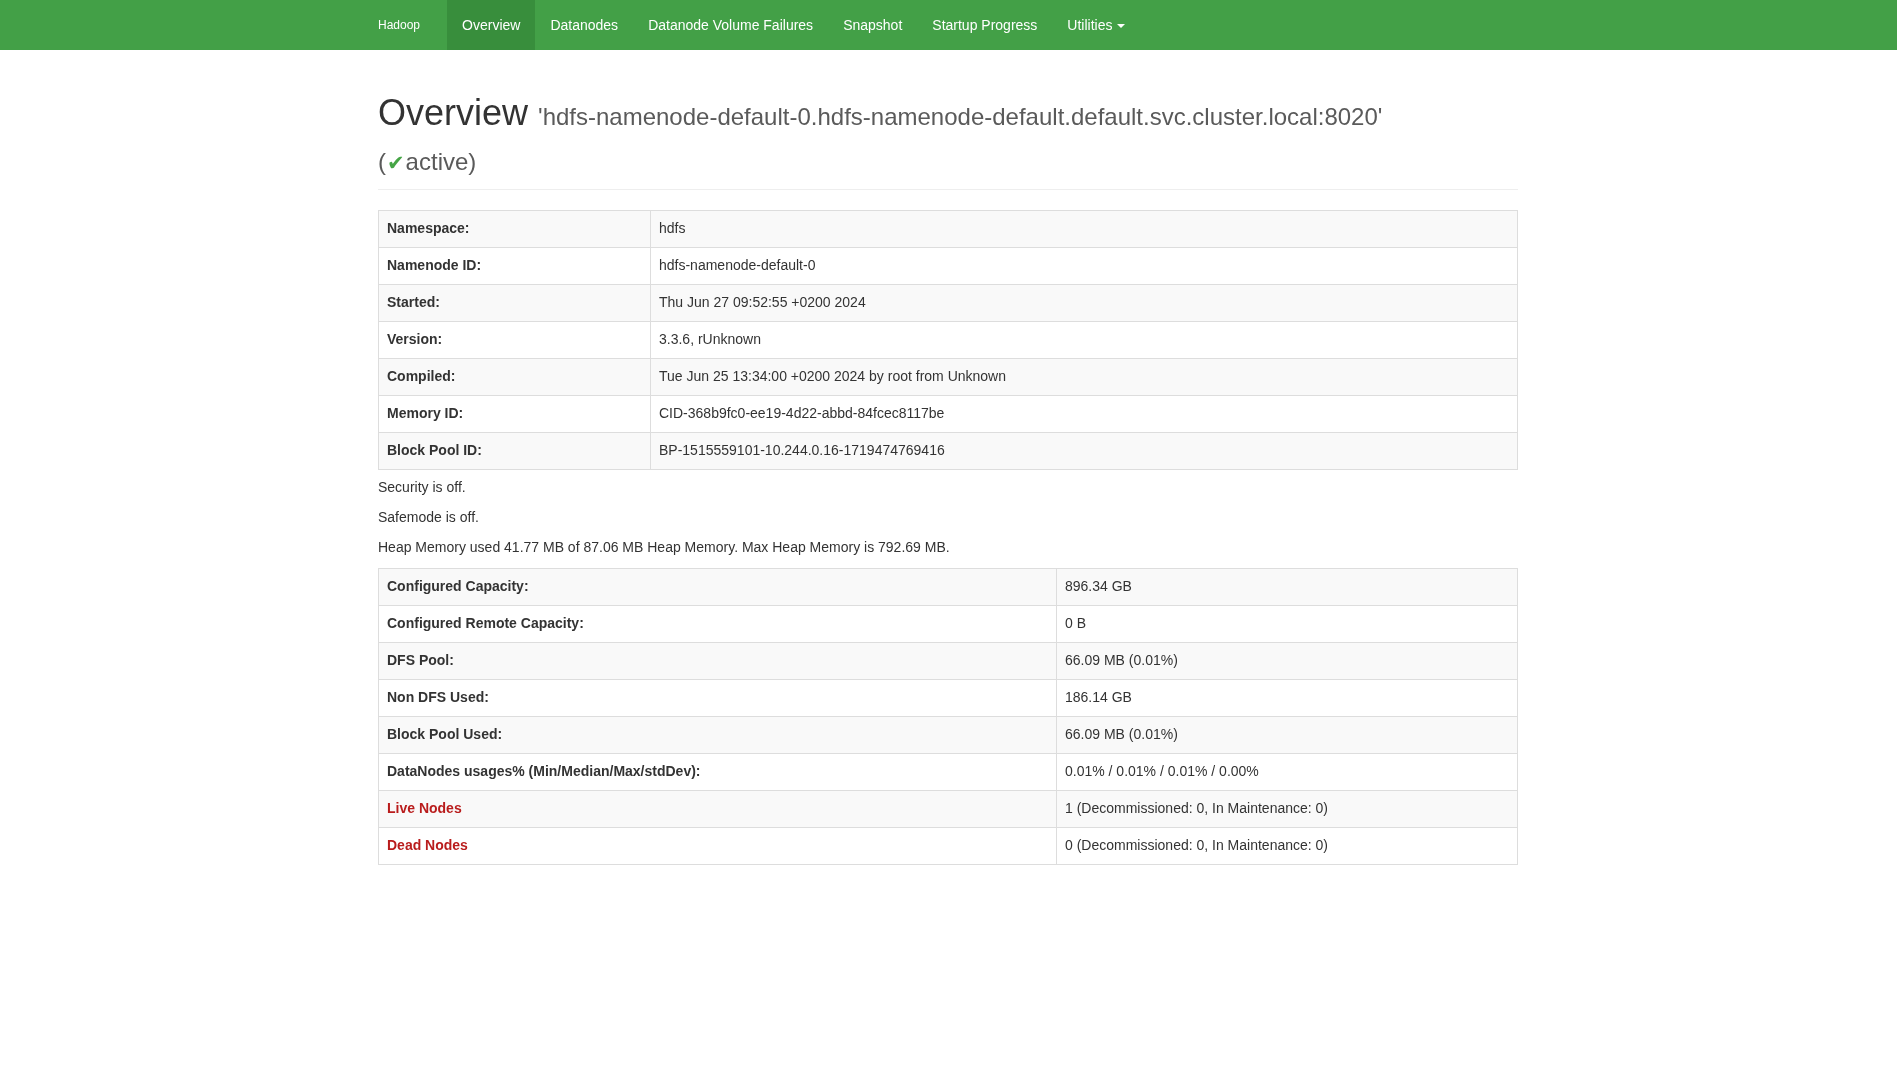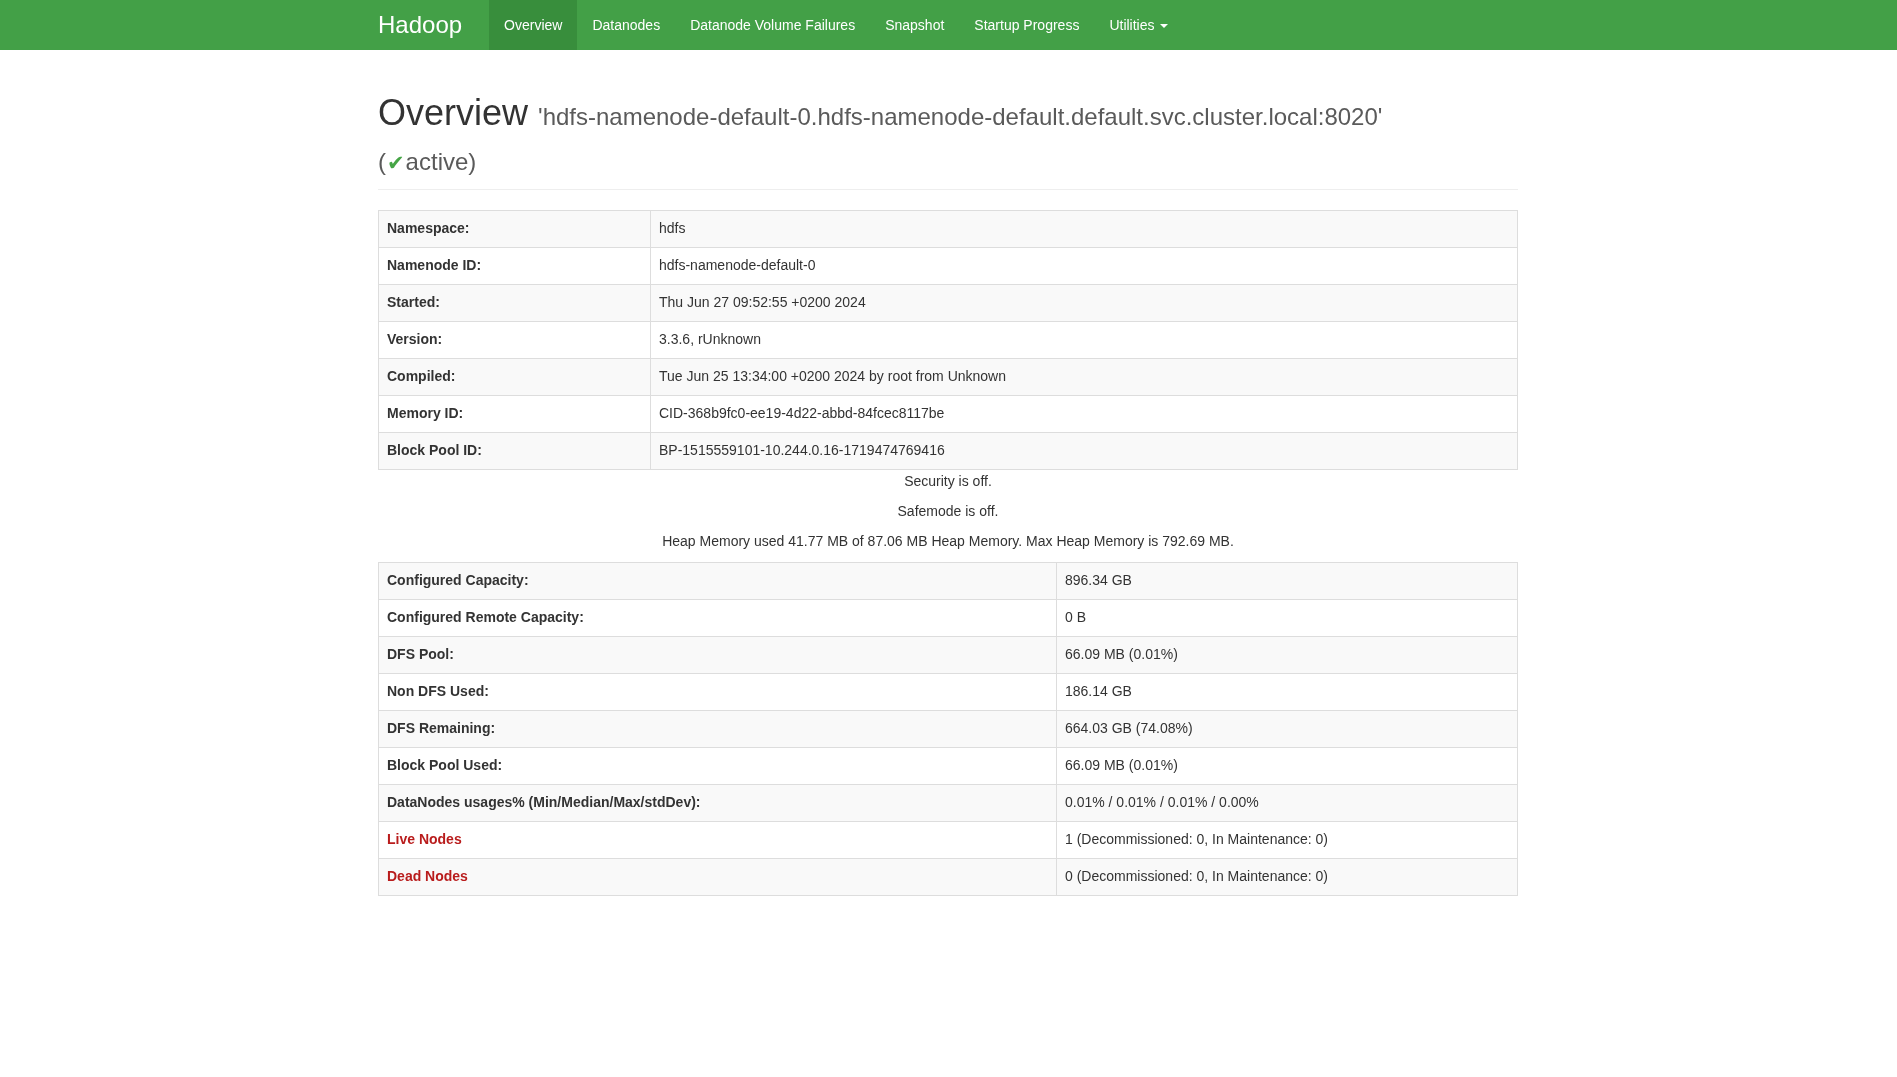--- a/index.html
+++ b/index.html
@@ -7,21 +7,21 @@
   body {
     width: 1897px; height: 1077px; overflow: hidden;
     font-family: "Liberation Sans", "DejaVu Sans", sans-serif;
     font-size: 14px; line-height: 1.42857; color: #333; background: #fff;
   }
 
   
   .navbar { height: 50px; background: #43a047; margin-bottom: 20px; }
   .navbar-inner { margin-left: 363px; padding: 0 15px; display: flex; align-items: stretch; height: 50px; }
   .brand {
-    color: #fff; font-size: 24px; line-height: 20px;
+    color: #fff; font-size: 12px; line-height: 20px;
     padding: 15px 15px 15px 0; text-decoration: none; white-space: nowrap;
   }
   ul.nav { list-style: none; margin: 0 0 0 12px; padding: 0; display: flex; }
   ul.nav li { display: block; }
   ul.nav li a {
     display: block; color: #fff; padding: 15px; line-height: 20px;
     font-size: 14px; text-decoration: none; white-space: nowrap;
   }
   ul.nav li.active a { background: #388e3c; }
   .caret {
@@ -30,28 +30,28 @@
   }
 
   
   .container { width: 1170px; padding: 0 15px; margin-left: 363px; }
   .page-header { margin: 40px 0 20px; padding-bottom: 9px; border-bottom: 1px solid #eee; }
   h1 { margin: 0; font-size: 36px; font-weight: 400; line-height: 1.25; color: #333; }
   h1 small { font-size: 24px; font-weight: 400; color: #5a5a5a; }
   .check { color: #46a546; font-size: 21px; font-weight: bold; padding: 0 1px; }
 
   
-  table.stats { width: 100%; border-collapse: collapse; margin-bottom: 2px; border: 1px solid #ddd; }
+  table.stats { width: 100%; border-collapse: collapse; margin-bottom: 8px; border: 1px solid #ddd; }
   table.stats td { padding: 8px; border: 1px solid #ddd; font-size: 14px; vertical-align: top; }
   table.stats tbody tr:nth-child(odd) { background: #f9f9f9; }
   td.lbl { font-weight: bold; }
   .col1-narrow { width: 272px; }
   .col1-wide { width: 678px; }
 
-  p.summary-line { margin: 0 0 10px; text-align: center; }
+  p.summary-line { margin: 0 0 10px; }
   a.stat-link { color: #b91c1c; font-weight: bold; text-decoration: none; }
 </style>
 </head>
 <body>
 
 <nav class="navbar">
   <div class="navbar-inner">
     <a class="brand" href="#">Hadoop</a>
     <ul class="nav">
       <li class="active">
@@ -138,24 +138,20 @@
       </tr>
       <tr>
         <td class="lbl col1-wide">DFS Pool:</td>
         <td>66.09 MB (0.01%)</td>
       </tr>
       <tr>
         <td class="lbl col1-wide">Non DFS Used:</td>
         <td>186.14 GB</td>
       </tr>
       <tr>
-        <td class="lbl col1-wide">DFS Remaining:</td>
-        <td>664.03 GB (74.08%)</td>
-      </tr>
-      <tr>
         <td class="lbl col1-wide">Block Pool Used:</td>
         <td>66.09 MB (0.01%)</td>
       </tr>
       <tr>
         <td class="lbl col1-wide">DataNodes usages% (Min/Median/Max/stdDev):</td>
         <td>0.01% / 0.01% / 0.01% / 0.00%</td>
       </tr>
       <tr>
         <td class="col1-wide">
           <a class="stat-link" href="#">Live Nodes</a>

